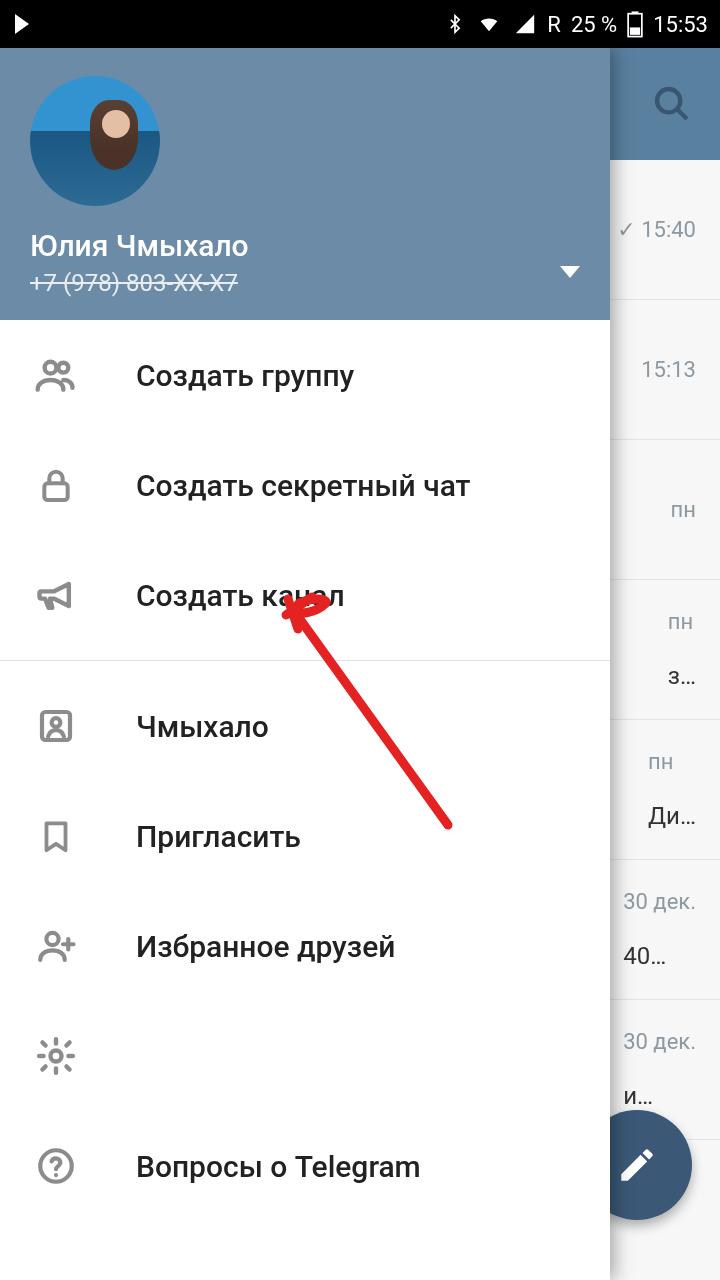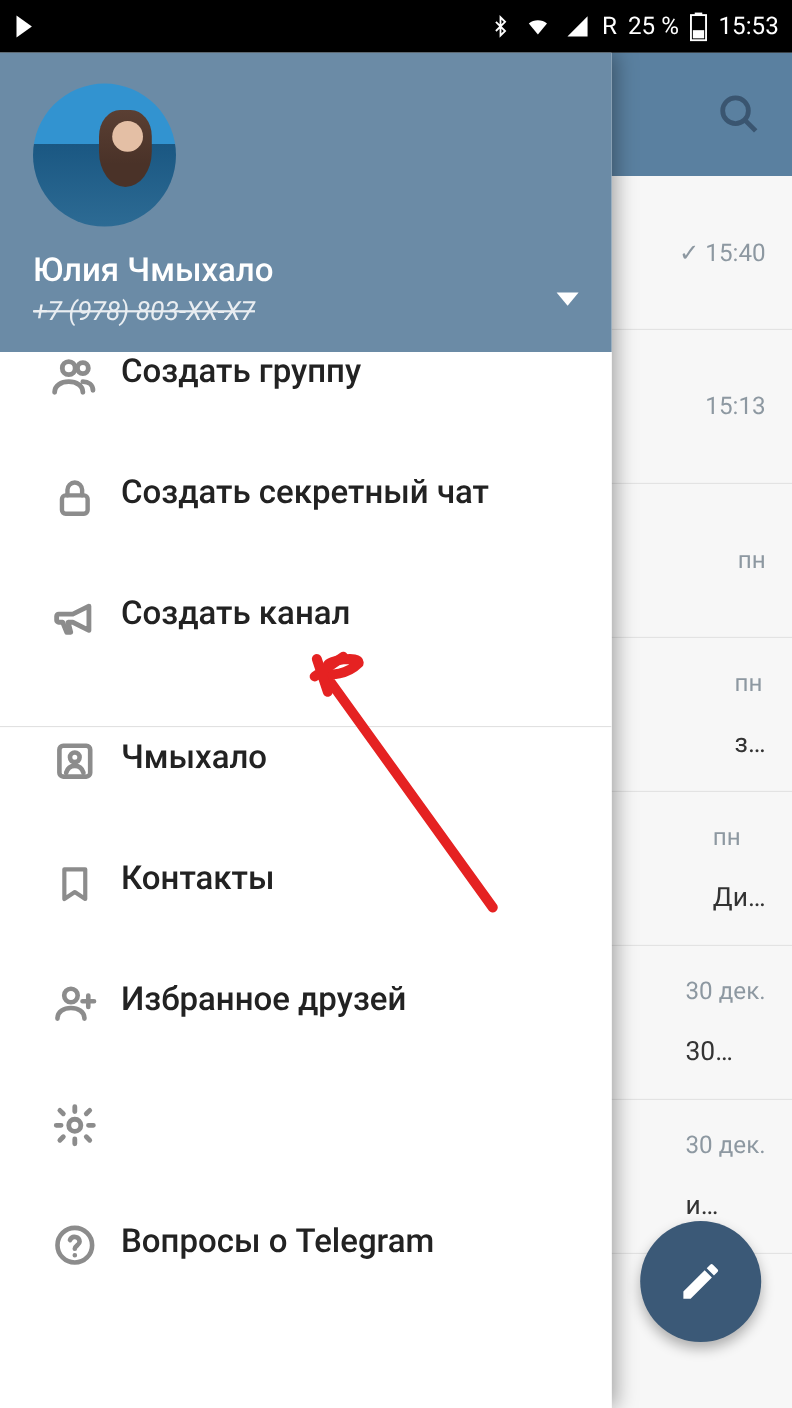--- a/index.html
+++ b/index.html
@@ -12,32 +12,32 @@
 
     .topbar { position: absolute; top: 48px; left: 0; right: 0; height: 112px; background: #5a80a0; display: flex; align-items: center; justify-content: flex-end; padding: 0 28px; }
 
     .background-chat { position: absolute; top: 160px; left: 0; right: 0; bottom: 0; background: #f7f7f7; }
     .chat-row { height: 140px; border-bottom: 1px solid #e3e3e3; display: flex; align-items: center; justify-content: flex-end; padding-right: 24px; font-size: 22px; color: #8d98a1; }
     .chat-row .tstamp { display: block; }
     .chat-row .snip { display: block; margin-top: 28px; color: #333; font-size: 24px; }
 
     .fab { position: absolute; right: 28px; bottom: 60px; width: 110px; height: 110px; border-radius: 55px; background: #3b5977; display: flex; align-items: center; justify-content: center; box-shadow: 0 6px 12px rgba(0,0,0,0.3); }
 
-    .drawer { position: absolute; top: 48px; left: 0; width: 556px; bottom: 0; background: #fff; box-shadow: 4px 0 18px rgba(0,0,0,0.35); display: flex; flex-direction: column; }
+    .drawer { position: absolute; top: 48px; left: 0; width: 610px; bottom: 0; background: #fff; box-shadow: 4px 0 18px rgba(0,0,0,0.35); display: flex; flex-direction: column; }
 
     .drawer-header { height: 272px; background: #6b8ba6; padding: 28px 30px 20px; position: relative; color: #fff; }
     .avatar { width: 130px; height: 130px; border-radius: 65px; overflow: hidden; background: linear-gradient(to bottom, #3293d0 0%, #3293d0 42%, #1a5782 42%, #2d6b94 100%); position: relative; }
     .avatar::after { content: ''; position: absolute; right: 22px; top: 24px; width: 48px; height: 70px; border-radius: 24px 24px 30px 30px / 30px 30px 40px 40px; background: linear-gradient(180deg,#5a3f33 0%, #4a3228 70%); }
     .avatar::before { content: ''; position: absolute; right: 30px; top: 34px; width: 28px; height: 28px; border-radius: 50%; background: #e4bfa5; z-index: 2; }
     .drawer-header .name { margin-top: 22px; font-size: 30px; font-weight: 500; }
-    .drawer-header .phone { margin-top: 6px; font-size: 24px; opacity: 0.85; text-decoration: line-through; text-decoration-color: #fff; font-style: italic; }
+    .drawer-header .phone { margin-top: 6px; font-size: 24px; opacity: 0.85; text-decoration: line-through; text-decoration-color: #fff; }
     .chevron { position: absolute; right: 30px; bottom: 42px; width: 0; height: 0; border-left: 10px solid transparent; border-right: 10px solid transparent; border-top: 12px solid #fff; }
 
     .menu { flex: 1; background: #fff; overflow-y: auto; }
-    .menu-item { height: 110px; display: flex; align-items: flex-start; padding-left: 46px; gap: 20px; }
+    .menu-item { height: 110px; display: flex; align-items: center; padding-left: 34px; gap: 58px; }
     .menu-item .ic { width: 44px; display: flex; align-items: center; justify-content: center; }
     .menu-item .lbl { font-size: 30px; color: #222; font-weight: 500; }
     .divider { height: 1px; background: #e1e1e1; margin: 10px 0; }
 
     .icon-gray { stroke: #8c8c8c; fill: none; stroke-width: 2.4; stroke-linecap: round; stroke-linejoin: round; }
 
     .annotation { position: absolute; pointer-events: none; }
     .arrow-ann { left: 268px; top: 585px; }
   </style>
 </head>
@@ -101,21 +101,21 @@
     </div>
   <div class="chat-row">
       <div>
         <span class="tstamp">пн</span>
         <span class="snip">Ди…</span>
       </div>
     </div>
   <div class="chat-row">
       <div>
         <span class="tstamp">30 дек.</span>
-        <span class="snip">30…</span>
+        <span class="snip">40…</span>
       </div>
     </div>
   <div class="chat-row">
       <div>
         <span class="tstamp">30 дек.</span>
         <span class="snip">и…</span>
       </div>
     </div>
 </div>
 
@@ -177,21 +177,21 @@
         </span>
       <span class="lbl">Чмыхало</span>
     </div>
 
     <div class="menu-item">
       <span class="ic">
           <svg class="icon-gray" width="38" height="44" viewBox="0 0 24 24">
             <path d="M6 4h12v17l-6-4-6 4V4z"></path>
           </svg>
         </span>
-      <span class="lbl">Контакты</span>
+      <span class="lbl">Пригласить</span>
     </div>
 
 
     <div class="menu-item">
       <span class="ic">
           <svg class="icon-gray" width="44" height="42" viewBox="0 0 24 24">
             <circle cx="10" cy="8" r="3.5"></circle>
             <path d="M3 20c0-3.6 3.3-5.5 7-5.5s7 1.9 7 5.5M19 8v6M16 11h6"></path>
           </svg>
         </span>

